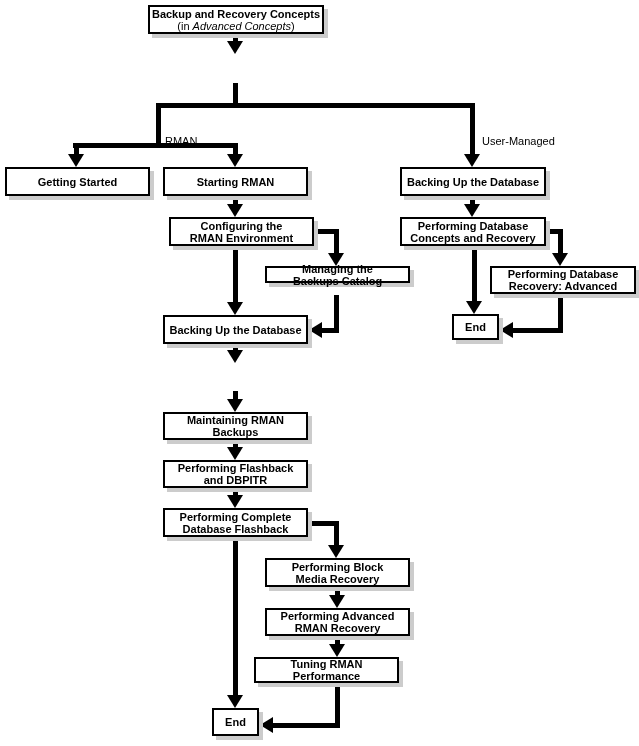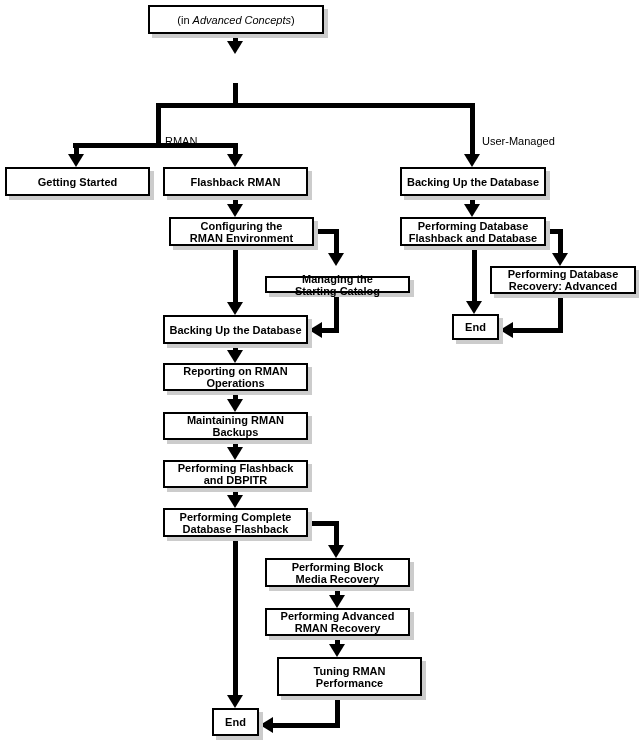--- a/index.html
+++ b/index.html
@@ -135,50 +135,47 @@
   <div class="path-label" style="left:165px;top:111px">
     <span>RMAN</span>
     <span>Path</span>
   </div>
   <div class="path-label" style="left:482px;top:111px">
     <span>User-Managed</span>
     <span>Path</span>
   </div>
 
   <div class="node" style="left:148px;top:5px;width:176px;height:29px">
+    <span class="ln">Backup and Recovery Concepts</span>
     <span class="ln regular"><span>(in </span><i>Advanced Concepts</i><span>)</span></span>
   </div>
 
 
   <div class="node" style="left:5px;top:167px;width:145px;height:29px">
     <span class="ln">Getting Started</span>
   </div>
 
   <div class="node" style="left:163px;top:167px;width:145px;height:29px">
-    <span class="ln">Flashback RMAN</span>
+    <span class="ln">Starting RMAN</span>
   </div>
 
   <div class="node" style="left:169px;top:217px;width:145px;height:29px">
     <span class="ln">Configuring the</span>
     <span class="ln">RMAN Environment</span>
   </div>
 
-  <div class="node" style="left:265px;top:276px;width:145px;height:17px">
+  <div class="node" style="left:265px;top:266px;width:145px;height:17px">
     <span class="ln">Managing the</span>
-    <span class="ln">Starting Catalog</span>
+    <span class="ln">Backups Catalog</span>
   </div>
 
   <div class="node" style="left:163px;top:315px;width:145px;height:29px">
     <span class="ln">Backing Up the Database</span>
   </div>
 
-  <div class="node" style="left:163px;top:363px;width:145px;height:28px">
-    <span class="ln">Reporting on RMAN</span>
-    <span class="ln">Operations</span>
-  </div>
 
   <div class="node" style="left:163px;top:412px;width:145px;height:28px">
     <span class="ln">Maintaining RMAN</span>
     <span class="ln">Backups</span>
   </div>
 
   <div class="node" style="left:163px;top:460px;width:145px;height:28px">
     <span class="ln">Performing Flashback</span>
     <span class="ln">and DBPITR</span>
   </div>
@@ -191,36 +188,36 @@
   <div class="node" style="left:265px;top:558px;width:145px;height:29px">
     <span class="ln">Performing Block</span>
     <span class="ln">Media Recovery</span>
   </div>
 
   <div class="node" style="left:265px;top:608px;width:145px;height:28px">
     <span class="ln">Performing Advanced</span>
     <span class="ln">RMAN Recovery</span>
   </div>
 
-  <div class="node" style="left:277px;top:657px;width:145px;height:39px">
+  <div class="node" style="left:254px;top:657px;width:145px;height:26px">
     <span class="ln">Tuning RMAN</span>
     <span class="ln">Performance</span>
   </div>
 
   <div class="node" style="left:212px;top:708px;width:47px;height:28px">
     <span class="ln">End</span>
   </div>
 
   <div class="node" style="left:400px;top:167px;width:146px;height:29px">
     <span class="ln">Backing Up the Database</span>
   </div>
 
   <div class="node" style="left:400px;top:217px;width:146px;height:29px">
     <span class="ln">Performing Database</span>
-    <span class="ln">Flashback and Database</span>
+    <span class="ln">Concepts and Recovery</span>
   </div>
 
   <div class="node" style="left:490px;top:266px;width:146px;height:28px">
     <span class="ln">Performing Database</span>
     <span class="ln">Recovery: Advanced</span>
   </div>
 
   <div class="node" style="left:452px;top:314px;width:47px;height:26px">
     <span class="ln">End</span>
   </div>

